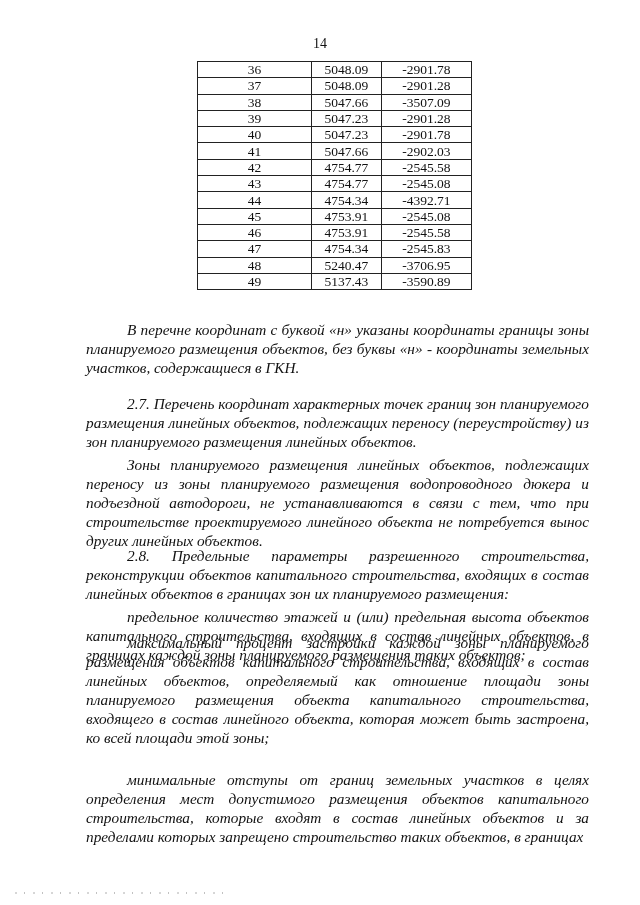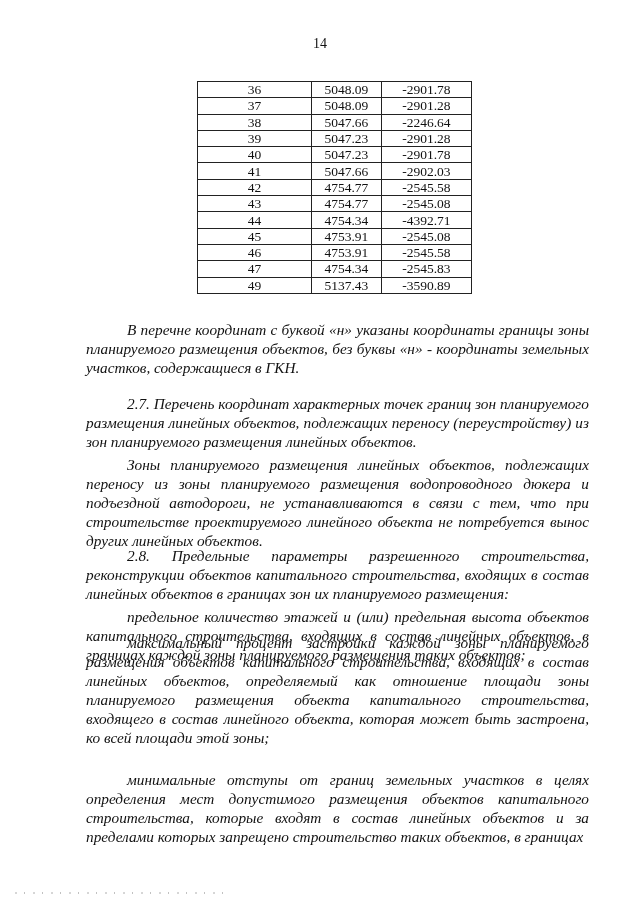--- a/index.html
+++ b/index.html
@@ -6,21 +6,21 @@
   body {
     width: 640px; height: 905px; position: relative; overflow: hidden;
     font-family: "Liberation Serif", "DejaVu Serif", serif;
     color: #111111;
   }
   .page-number {
     position: absolute; top: 36px; left: 0; width: 640px;
     text-align: center; font-size: 14px;
   }
   table.coords {
-    position: absolute; left: 197px; top: 81px;
+    position: absolute; left: 197px; top: 61px;
     width: 275px; border-collapse: collapse;
     font-size: 13.5px;
   }
   table.coords td {
     border: 1.3px solid #222;
     height: 15.3px; padding: 0; line-height: 15px;
     text-align: center;
   }
   table.coords td.c-num { width: 109px; }
   table.coords td.c-x { width: 66px; }
@@ -51,21 +51,21 @@
         <td class="c-y">-2901.78</td>
       </tr>
       <tr>
         <td class="c-num">37</td>
         <td class="c-x">5048.09</td>
         <td class="c-y">-2901.28</td>
       </tr>
       <tr>
         <td class="c-num">38</td>
         <td class="c-x">5047.66</td>
-        <td class="c-y">-2246.64</td>
+        <td class="c-y">-3507.09</td>
       </tr>
       <tr>
         <td class="c-num">39</td>
         <td class="c-x">5047.23</td>
         <td class="c-y">-2901.28</td>
       </tr>
       <tr>
         <td class="c-num">40</td>
         <td class="c-x">5047.23</td>
         <td class="c-y">-2901.78</td>
@@ -99,20 +99,25 @@
         <td class="c-num">46</td>
         <td class="c-x">4753.91</td>
         <td class="c-y">-2545.58</td>
       </tr>
       <tr>
         <td class="c-num">47</td>
         <td class="c-x">4754.34</td>
         <td class="c-y">-2545.83</td>
       </tr>
       <tr>
+        <td class="c-num">48</td>
+        <td class="c-x">5240.47</td>
+        <td class="c-y">-3706.95</td>
+      </tr>
+      <tr>
         <td class="c-num">49</td>
         <td class="c-x">5137.43</td>
         <td class="c-y">-3590.89</td>
       </tr>
     </tbody>
 </table>
 
 <p class="para indent" style="top:316px;">В перечне координат с буквой «н» указаны координаты границы зоны планируемого размещения объектов, без буквы «н» - координаты земельных участков, содержащиеся в ГКН.</p>
 <p class="para indent" style="top:390px;">2.7. Перечень координат характерных точек границ зон планируемого размещения линейных объектов, подлежащих переносу (переустройству) из зон планируемого размещения линейных объектов.</p>
 <p class="para indent" style="top:451px;">Зоны планируемого размещения линейных объектов, подлежащих переносу из зоны планируемого размещения водопроводного дюкера и подъездной автодороги, не устанавливаются в связи с тем, что при строительстве проектируемого линейного объекта не потребуется вынос других линейных объектов.</p>

